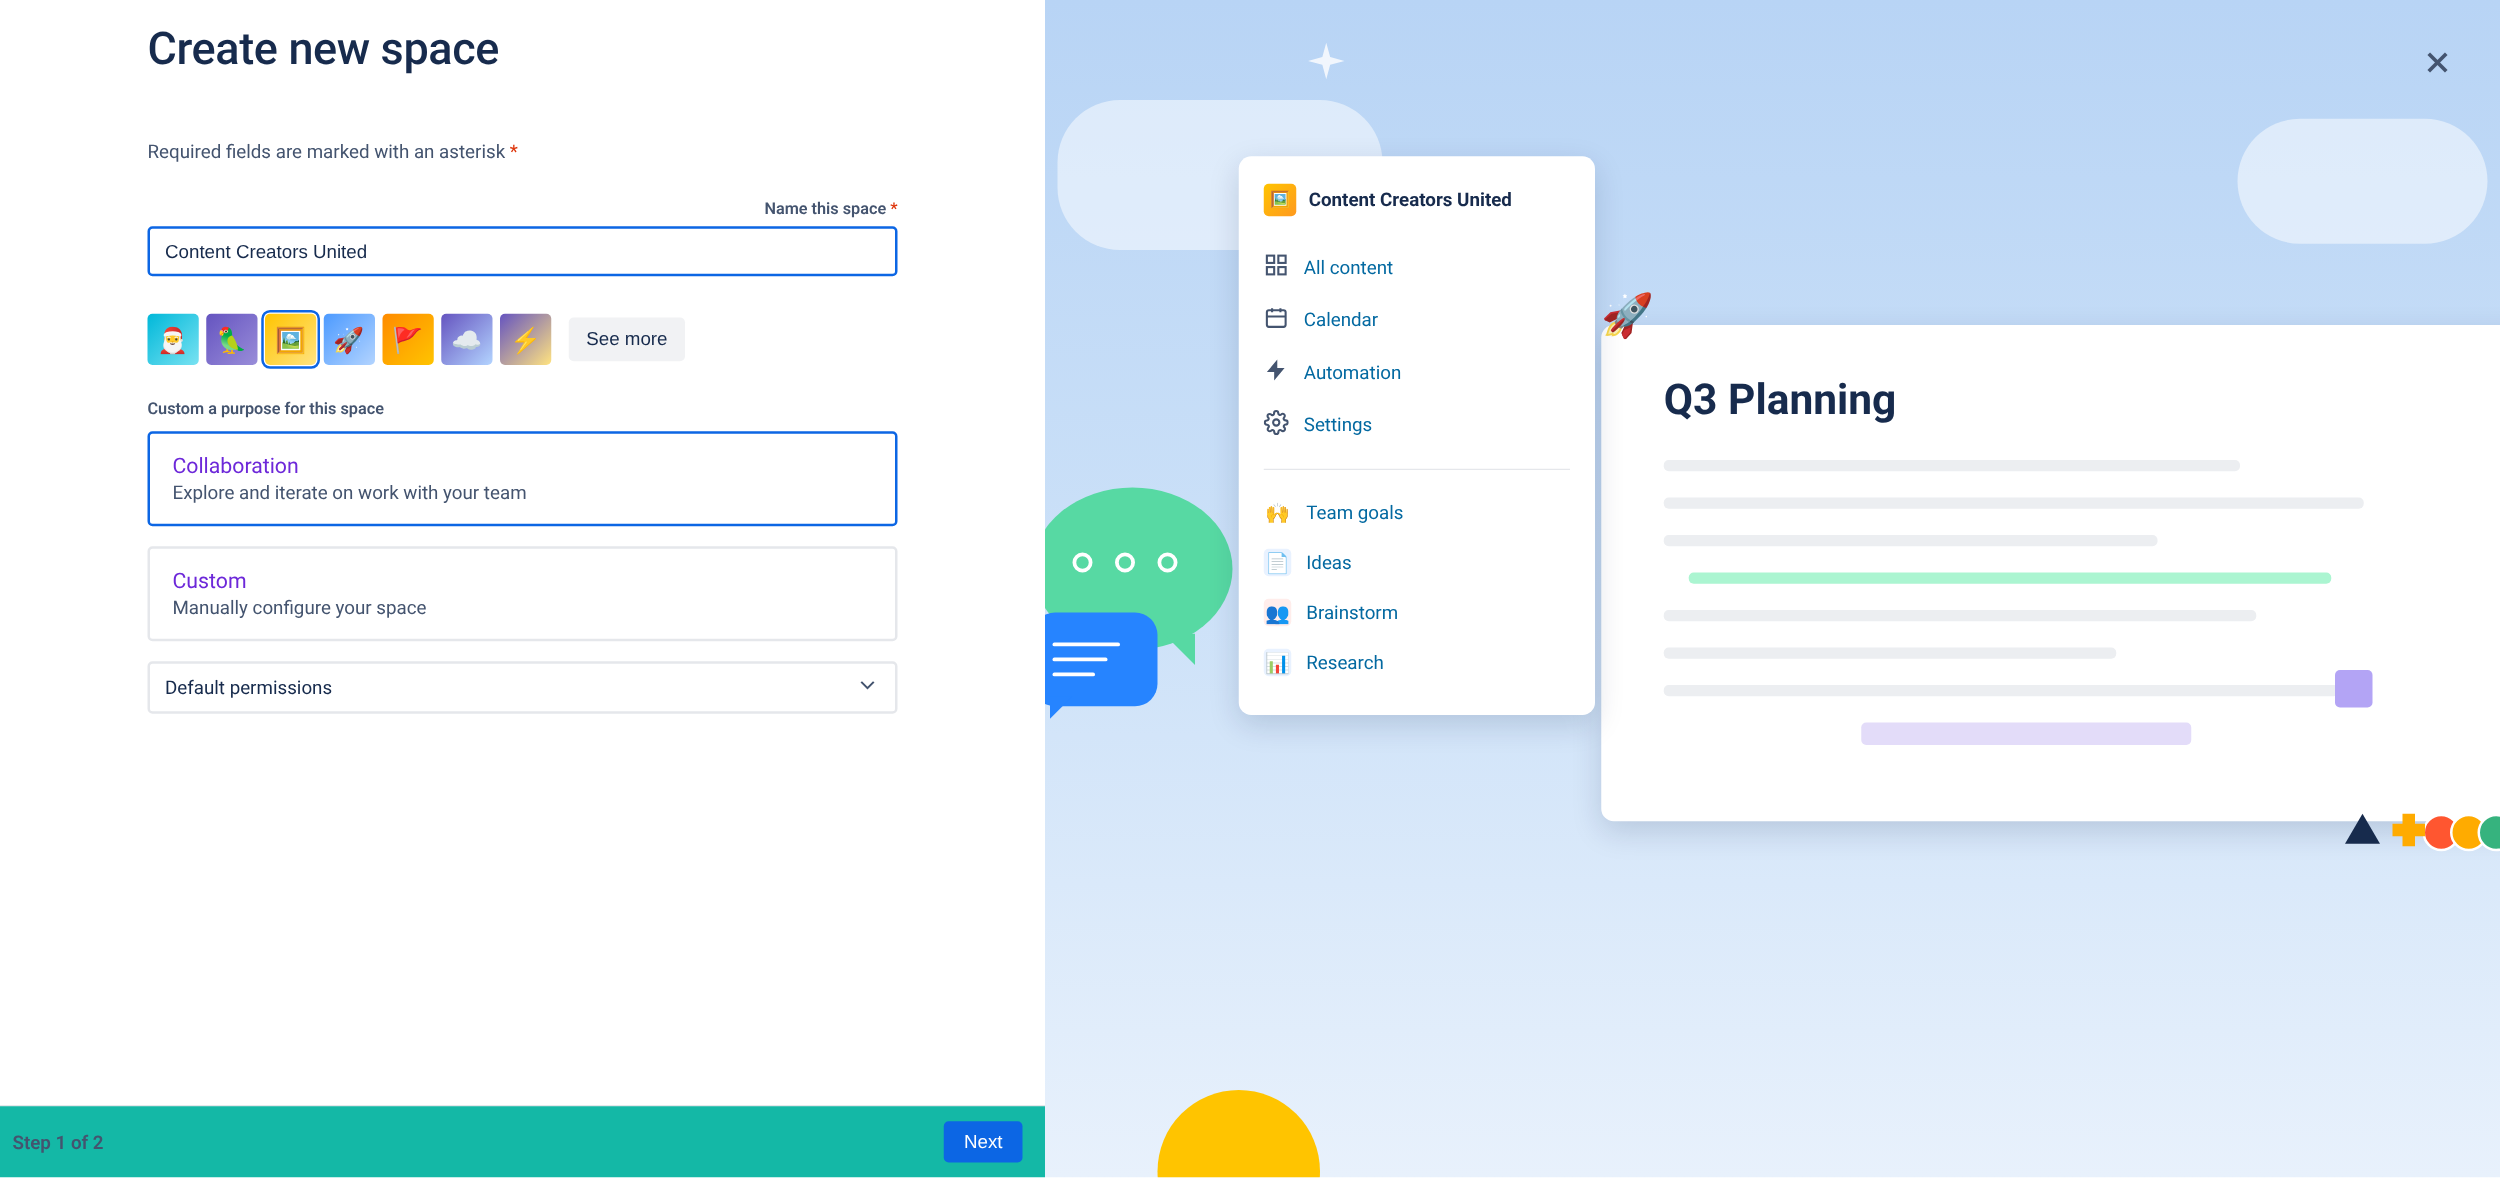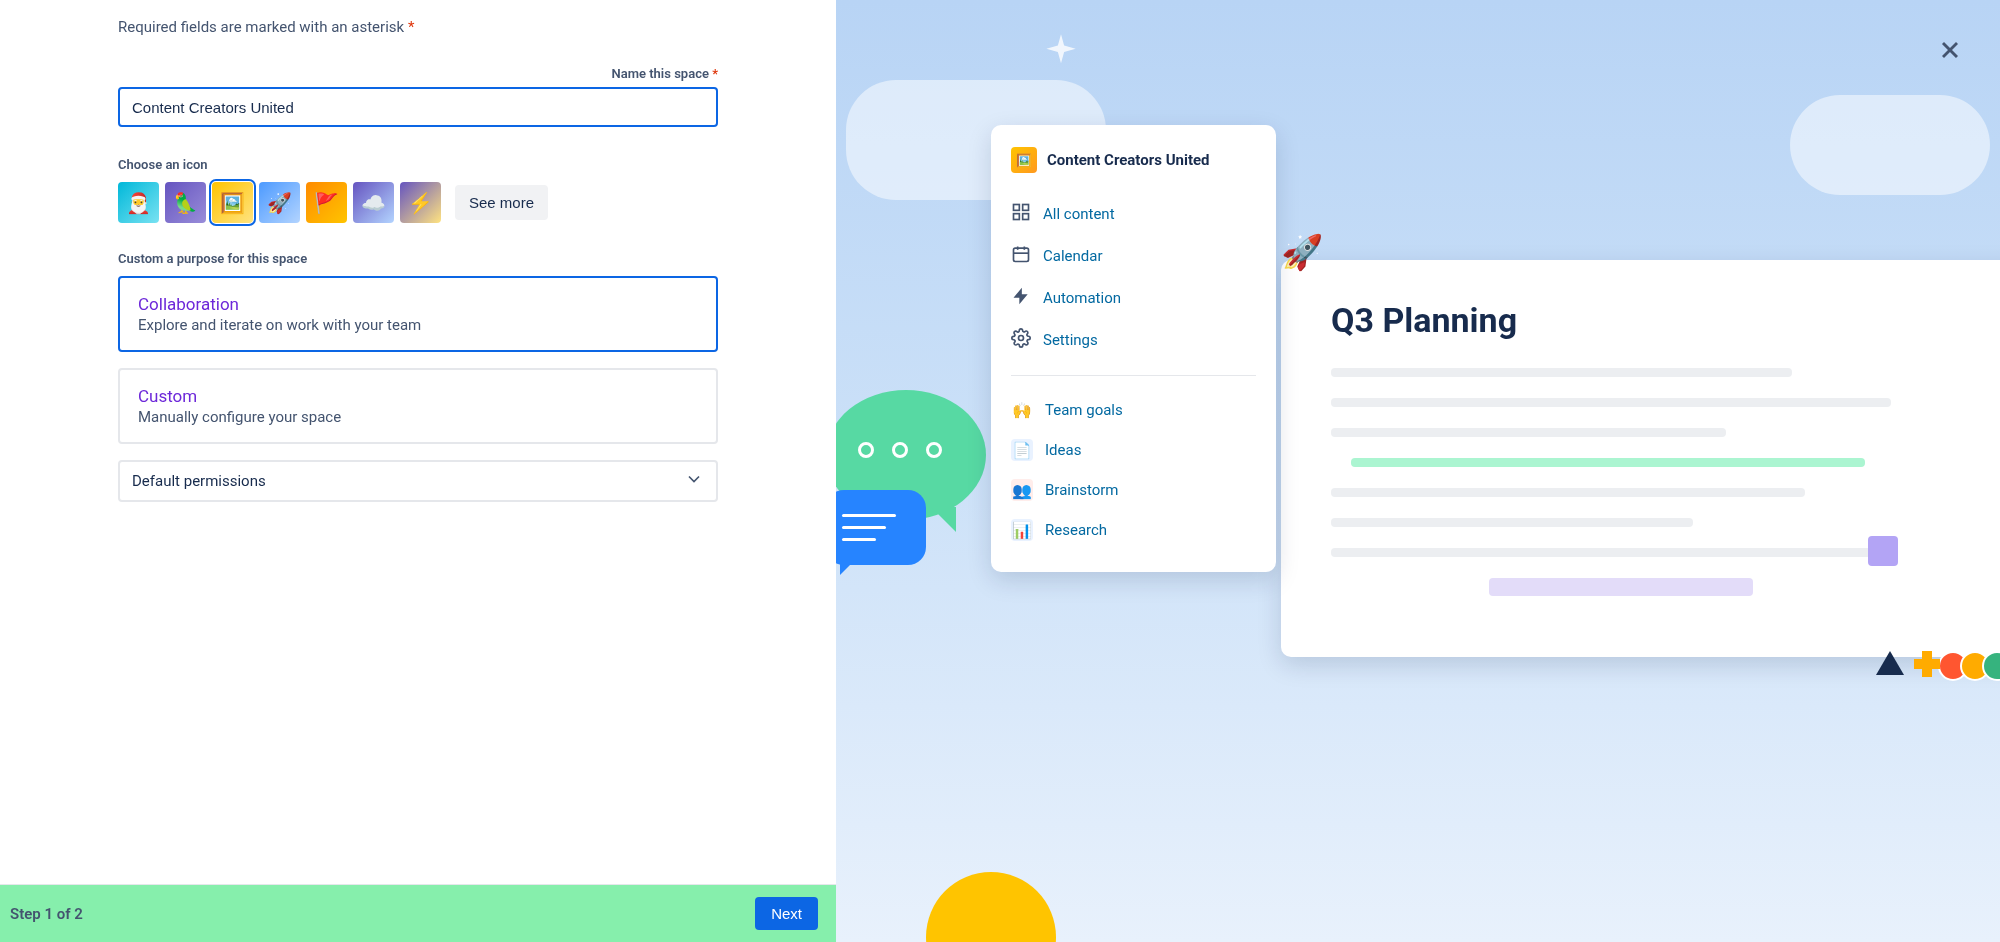--- a/index.html
+++ b/index.html
@@ -37,21 +37,21 @@
 .purpose-card { border: 2px solid #e5e7eb; border-radius: 4px; padding: 16px 18px; cursor: pointer; margin-bottom: 16px; }
 .purpose-card.selected { border-color: #0C66E4; }
 .purpose-title { font-size: 17px; font-weight: 400; color: #6d28d9; margin-bottom: 2px; }
 .purpose-desc { font-size: 15px; color: #44546F; }
 
 .select-wrap { position: relative; margin-bottom: 20px; }
 .select-box { width: 100%; height: 42px; border: 2px solid #e5e7eb; border-radius: 4px; padding: 0 12px; display: flex; align-items: center; justify-content: space-between; cursor: pointer; background: #fff; }
 .select-value { font-size: 15px; color: #172B4D; }
 .chev { color: #44546F; }
 
-.footer { border-top: 1px solid #e5e7eb; padding: 12px 18px 12px 10px; display: flex; justify-content: space-between; align-items: center; background: #86efac; }
+.footer { border-top: 1px solid #e5e7eb; padding: 12px 18px 12px 10px; display: flex; justify-content: space-between; align-items: center; background: #14b8a6; }
 .step-text { font-size: 15px; font-weight: 600; color: #44546F; }
 .next-btn { background: #0C66E4; color: #fff; border: none; border-radius: 4px; padding: 8px 16px; font-size: 15px; font-weight: 500; cursor: pointer; }
 
 
 .close-btn { position: absolute; top: 36px; right: 36px; cursor: pointer; z-index: 30; }
 .close-btn svg { color: #44546F; }
 .sparkle { position: absolute; top: 30px; left: 200px; color: #fff; opacity: 0.8; }
 .cloud { position: absolute; background: rgba(255,255,255,0.5); border-radius: 50px; }
 .cloud.c1 { width: 260px; height: 120px; top: 80px; left: 10px; }
 .cloud.c2 { width: 200px; height: 100px; top: 95px; right: 10px; }
@@ -98,31 +98,31 @@
 
 .tile-bg { position:absolute; inset:0; border-radius:4px; }
 .tile-inner { position:relative; z-index:1; font-size:20px; }
 </style>
 </head>
 <body>
 
 <div class="container">
   <div class="left-panel">
     <div class="form-area">
+      <h1 class="page-title">Create new space</h1>
 
       <p class="required-note">
         <span>Required fields are marked with an asterisk</span> <span class="asterisk">*</span>
       </p>
 
       <label class="field-label">
         <span>Name this space</span> <span class="asterisk">*</span>
       </label>
       <input type="text" class="text-input" value="Content Creators United" style="">
 
-      <label class="section-label">Choose an icon</label>
       <div class="icon-row" id="icon-row">
           <div class="icon-tile">
             <div class="tile-bg" style="background:linear-gradient(135deg,#00B8D9,#79E2F2)"></div>
             <div class="tile-inner">🎅</div>
           </div>
           <div class="icon-tile">
             <div class="tile-bg" style="background:linear-gradient(135deg,#6554C0,#998DD9)"></div>
             <div class="tile-inner">🦜</div>
           </div>
           <div class="icon-tile selected">

